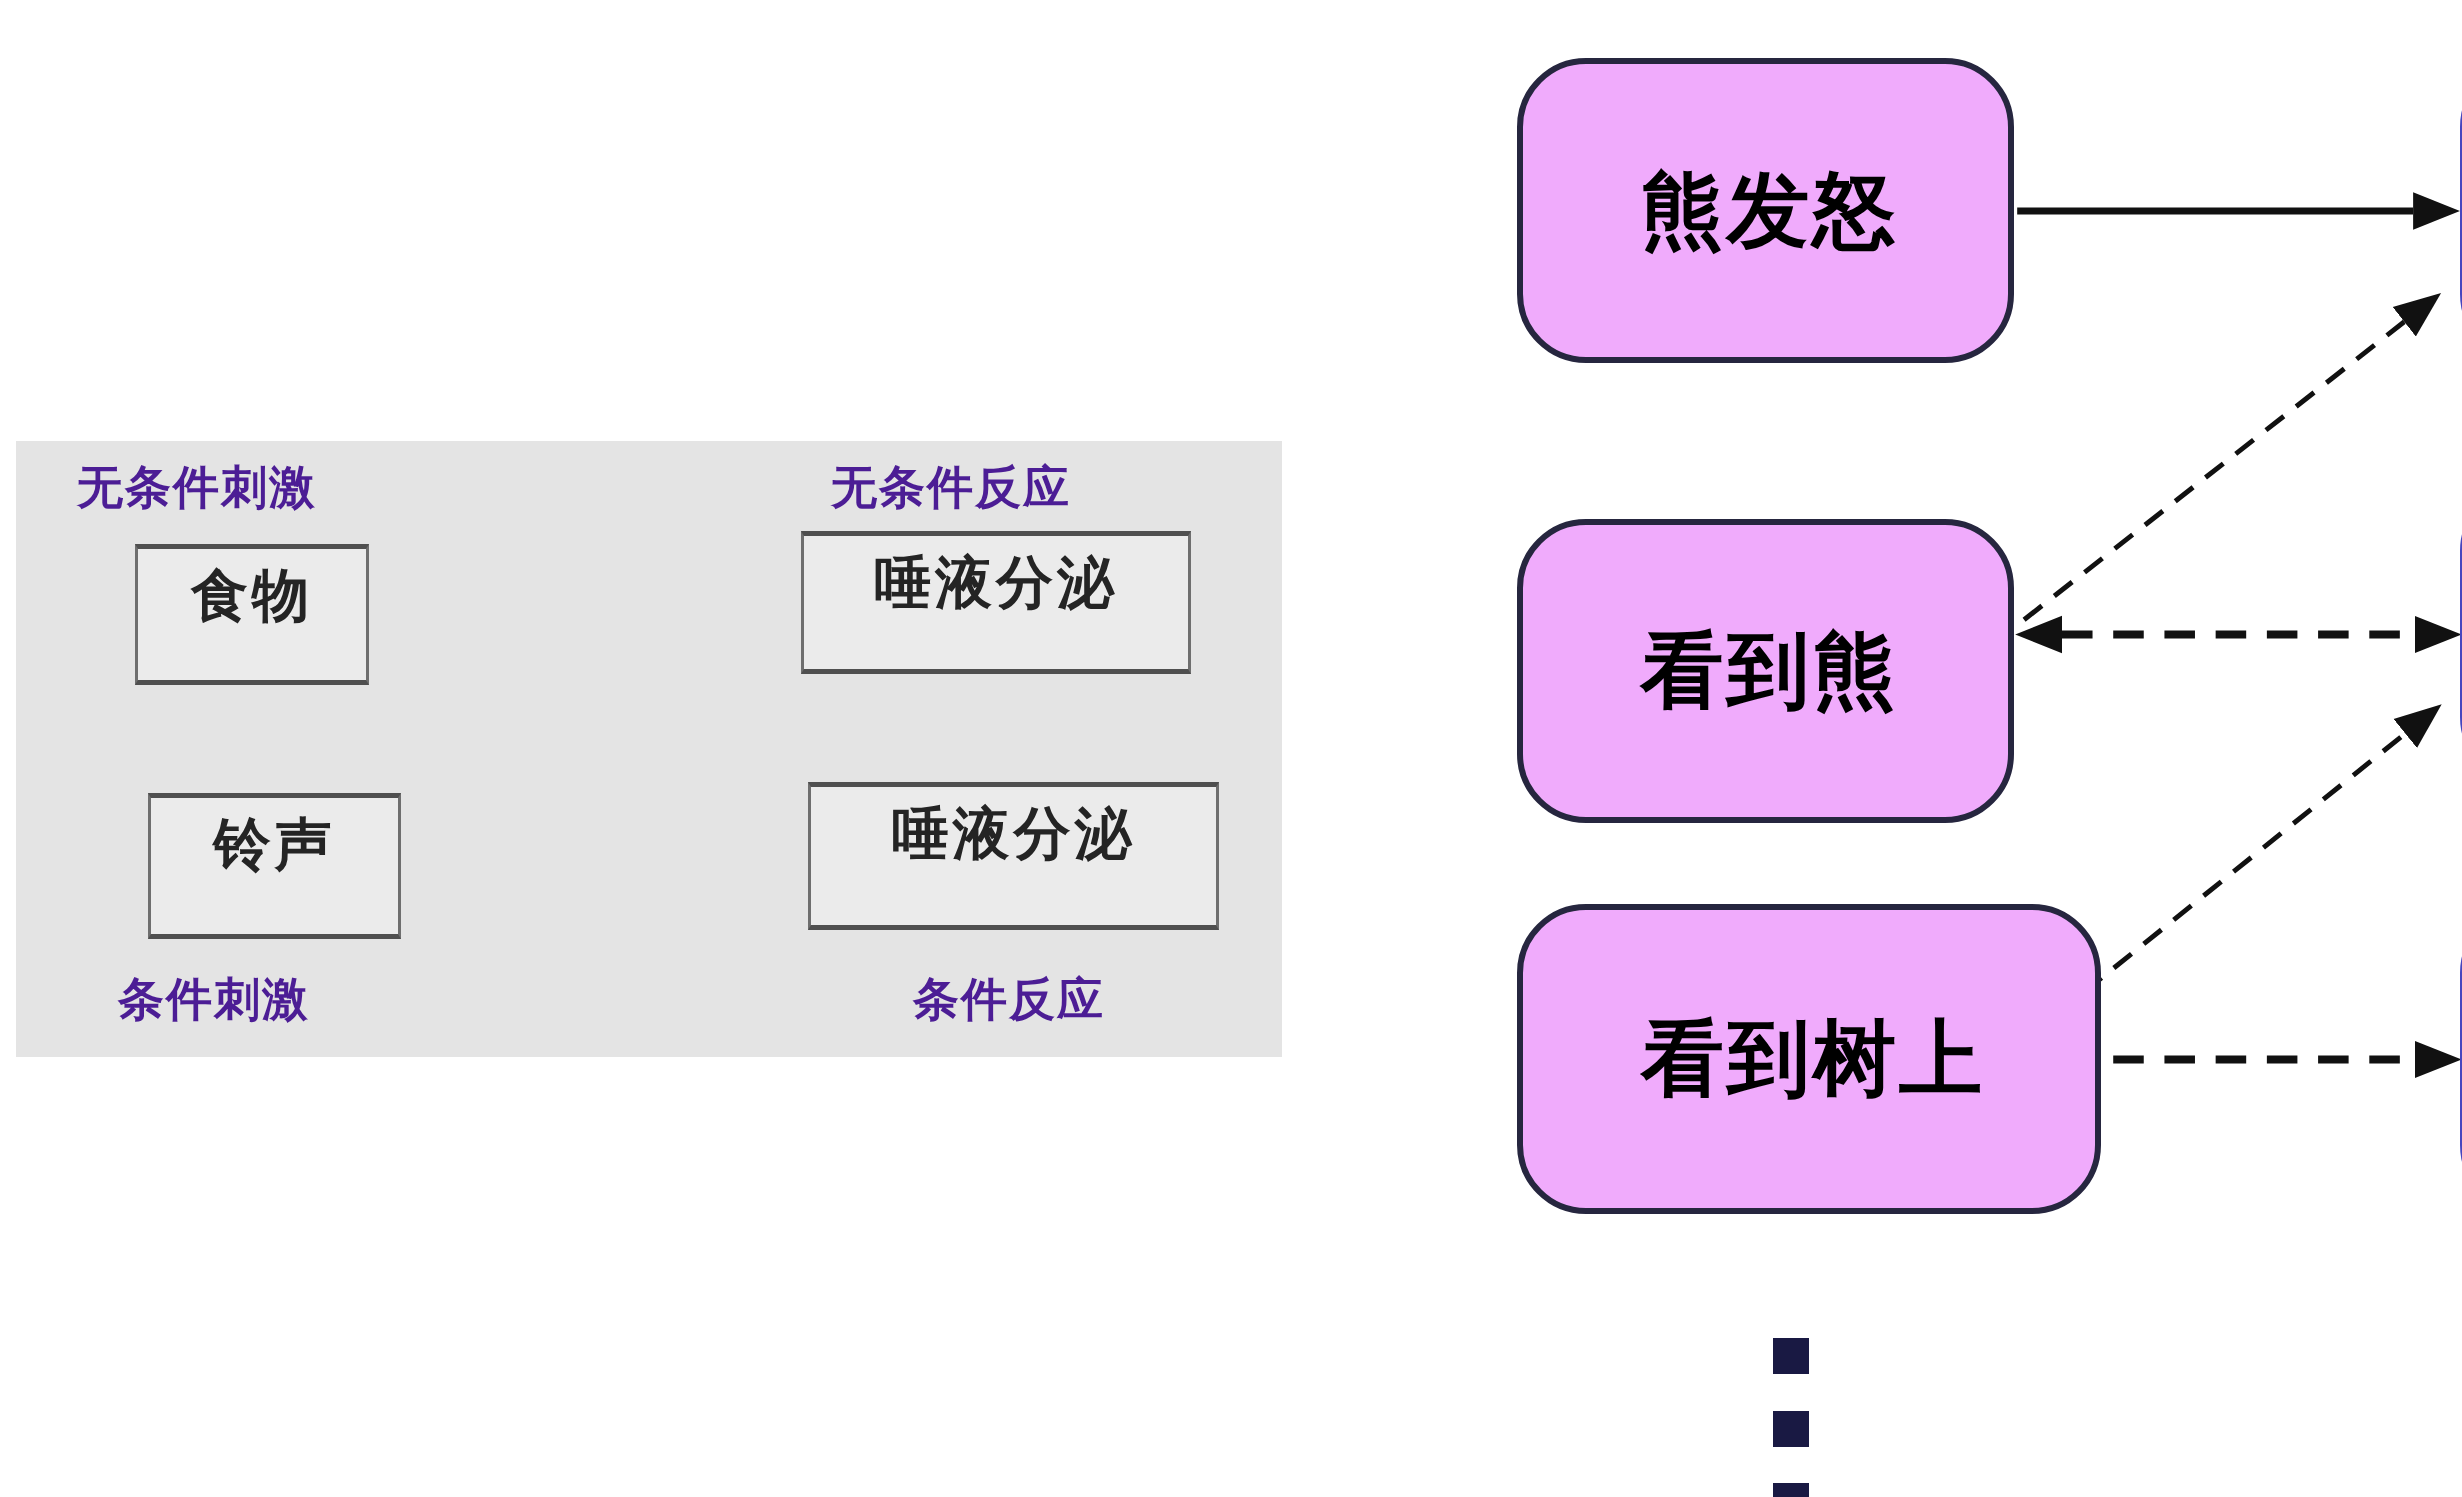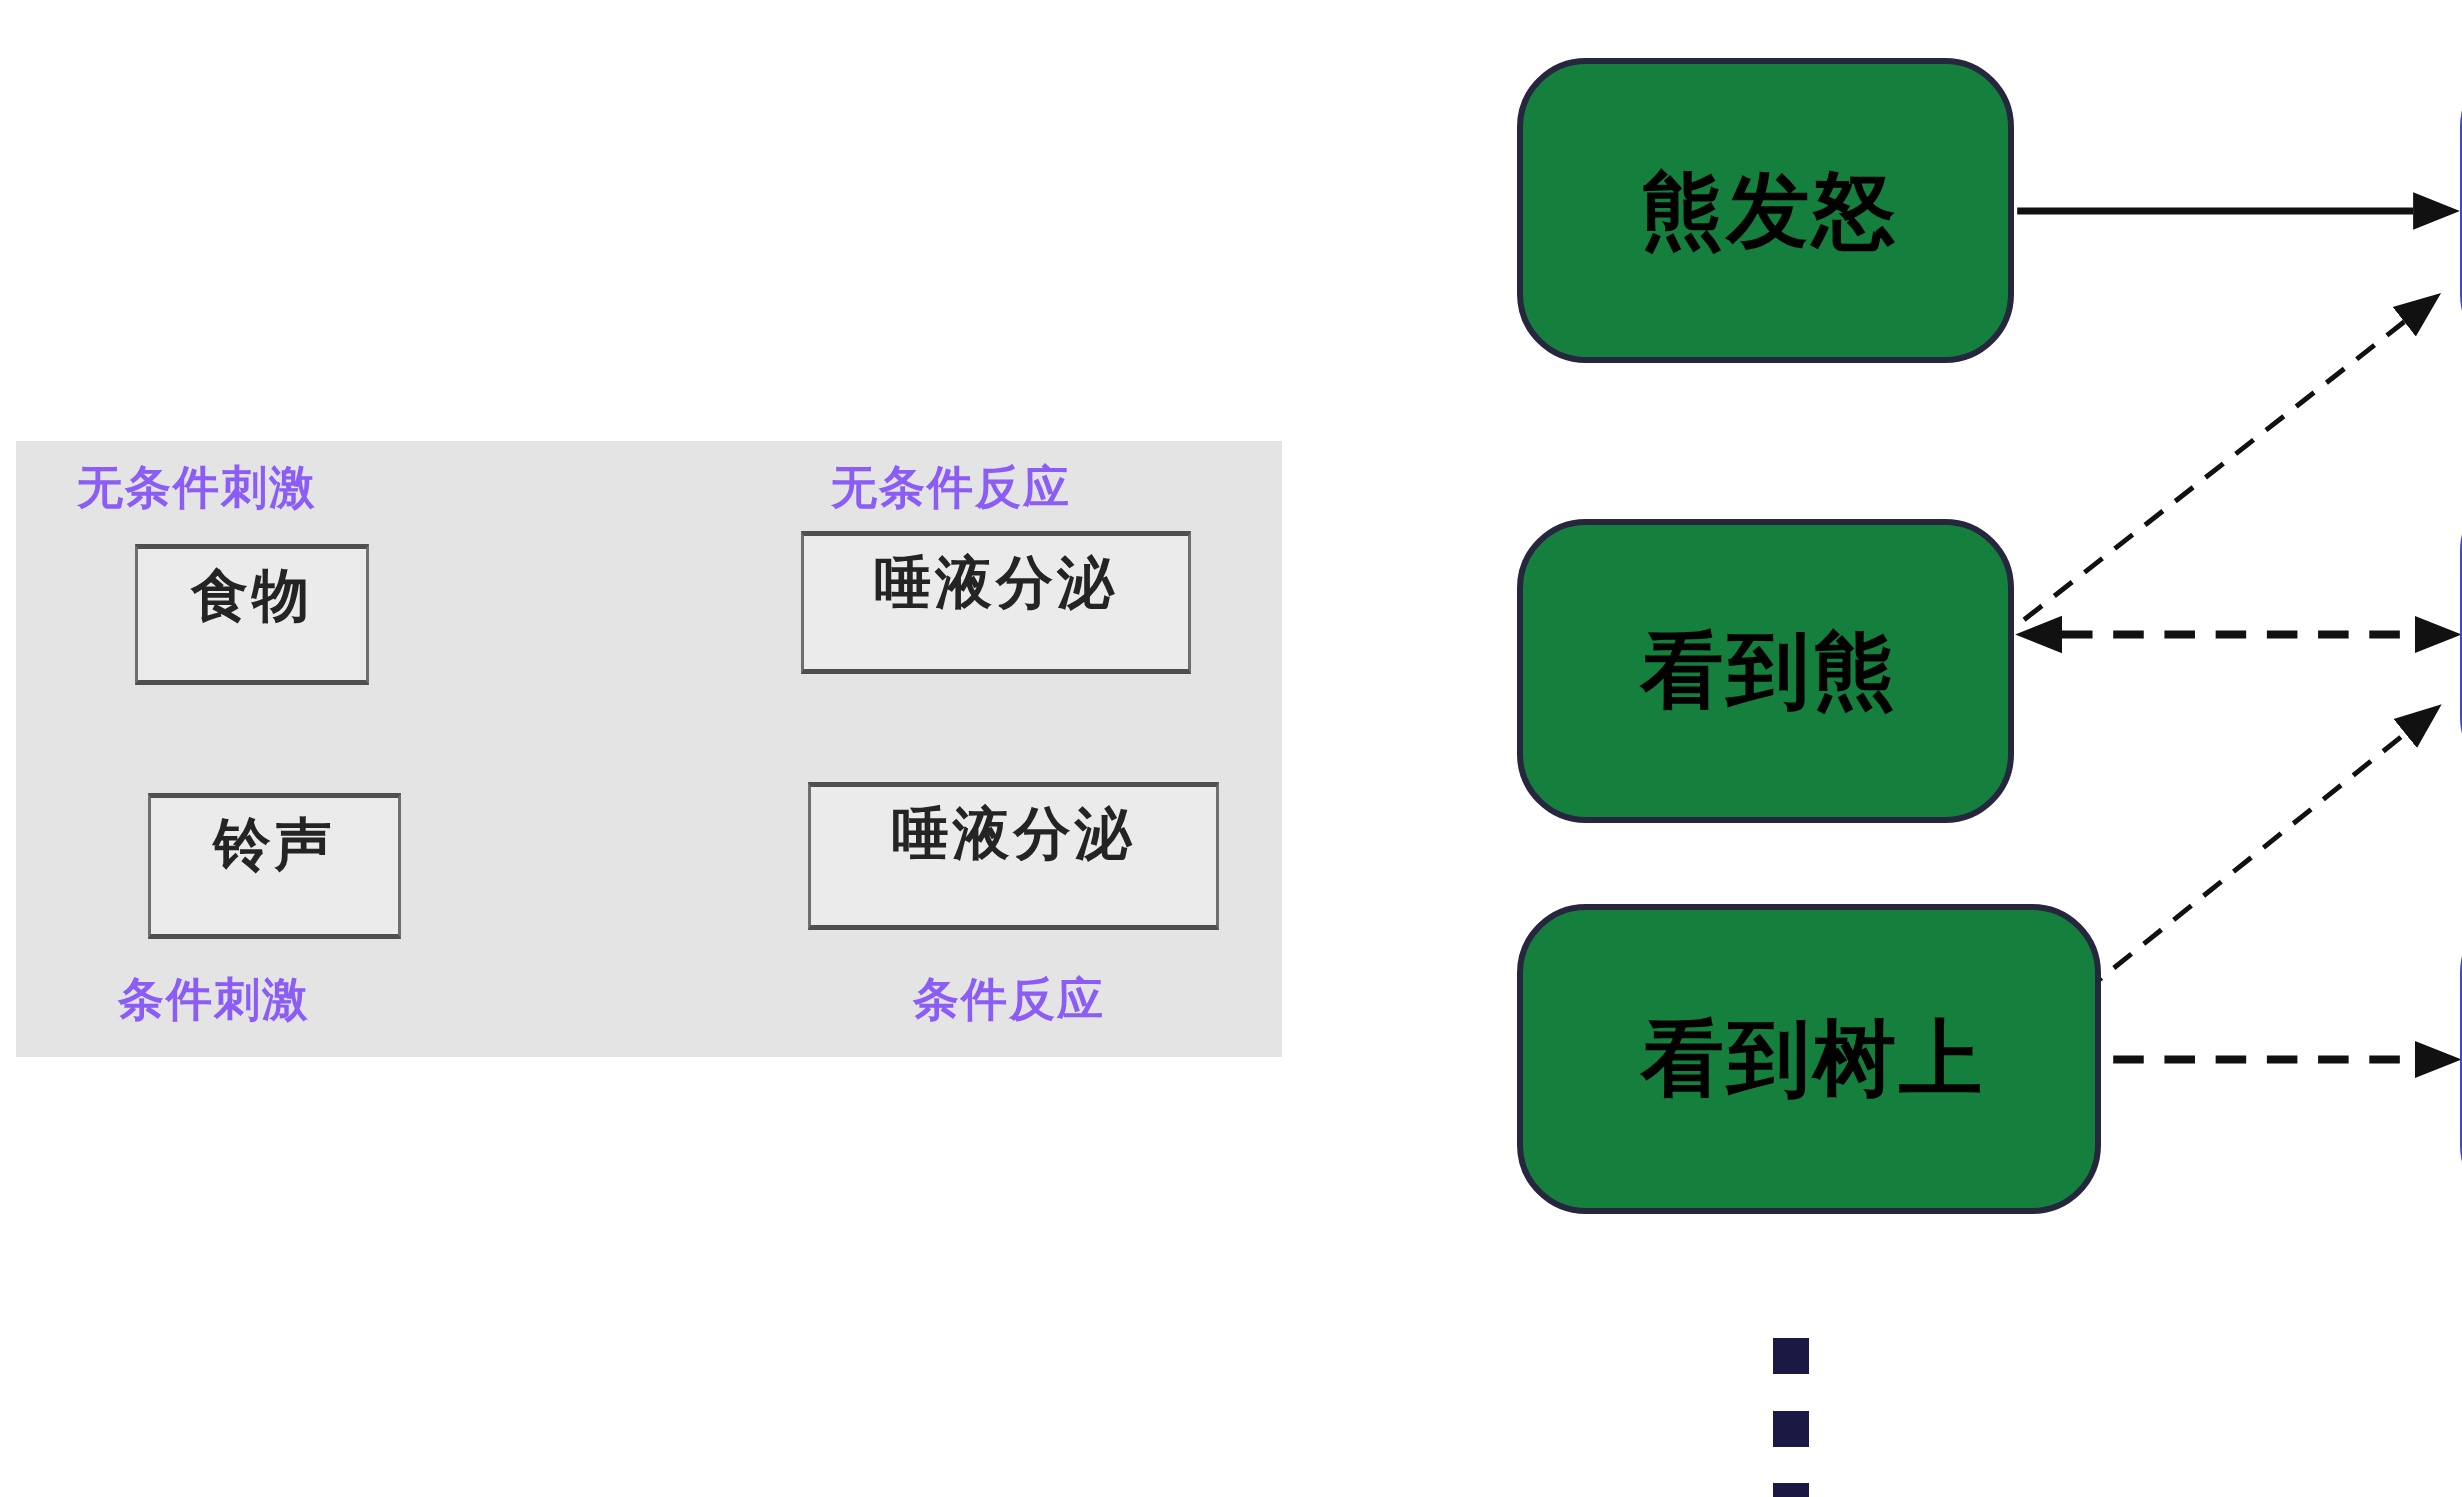--- a/index.html
+++ b/index.html
@@ -5,33 +5,33 @@
   html,body{margin:0;padding:0;background:#ffffff;}
   body{
     width:3306px;height:1498px;position:relative;overflow:hidden;
     font-family:"DejaVu Sans","Liberation Sans",sans-serif;
   }
   .stage{position:absolute;left:0;top:0;width:3306px;height:1498px;}
   .abs{position:absolute;}
   
   .panel{background:#e4e4e4;}
   .pav-label{
-    color:#8b5cf6;font-size:46px;font-weight:600;letter-spacing:2px;
+    color:#4c1d95;font-size:46px;font-weight:600;letter-spacing:2px;
     text-align:center;white-space:nowrap;
   }
   .pav-box{
     background:#ebebeb;border:3px solid #6e6e6e;
     border-top:5.9px solid #4f4f4f;border-bottom:5.9px solid #4f4f4f;
     box-sizing:border-box;text-align:center;
     color:#242424;font-size:57px;font-weight:600;letter-spacing:3.9px;
     padding-top:8.9px;
   }
   
   .node{
-    box-sizing:border-box;background:#15803d;border-radius:69px;
+    box-sizing:border-box;background:#f0abfc;border-radius:69px;
     display:flex;align-items:center;justify-content:center;flex-direction:column;
     text-align:center;
     padding-left:8px;
   }
   .state-node{border:6.4px solid #26263f;color:#000;
     font-size:83px;font-weight:700;letter-spacing:3px;line-height:1.22;}
   .value-node{border:5.4px solid #4646be;color:#0a0a0a;}
   .dot{position:absolute;}
   .dot-left{width:36px;height:36px;background:#191943;}
   svg{position:absolute;left:0;top:0;}

